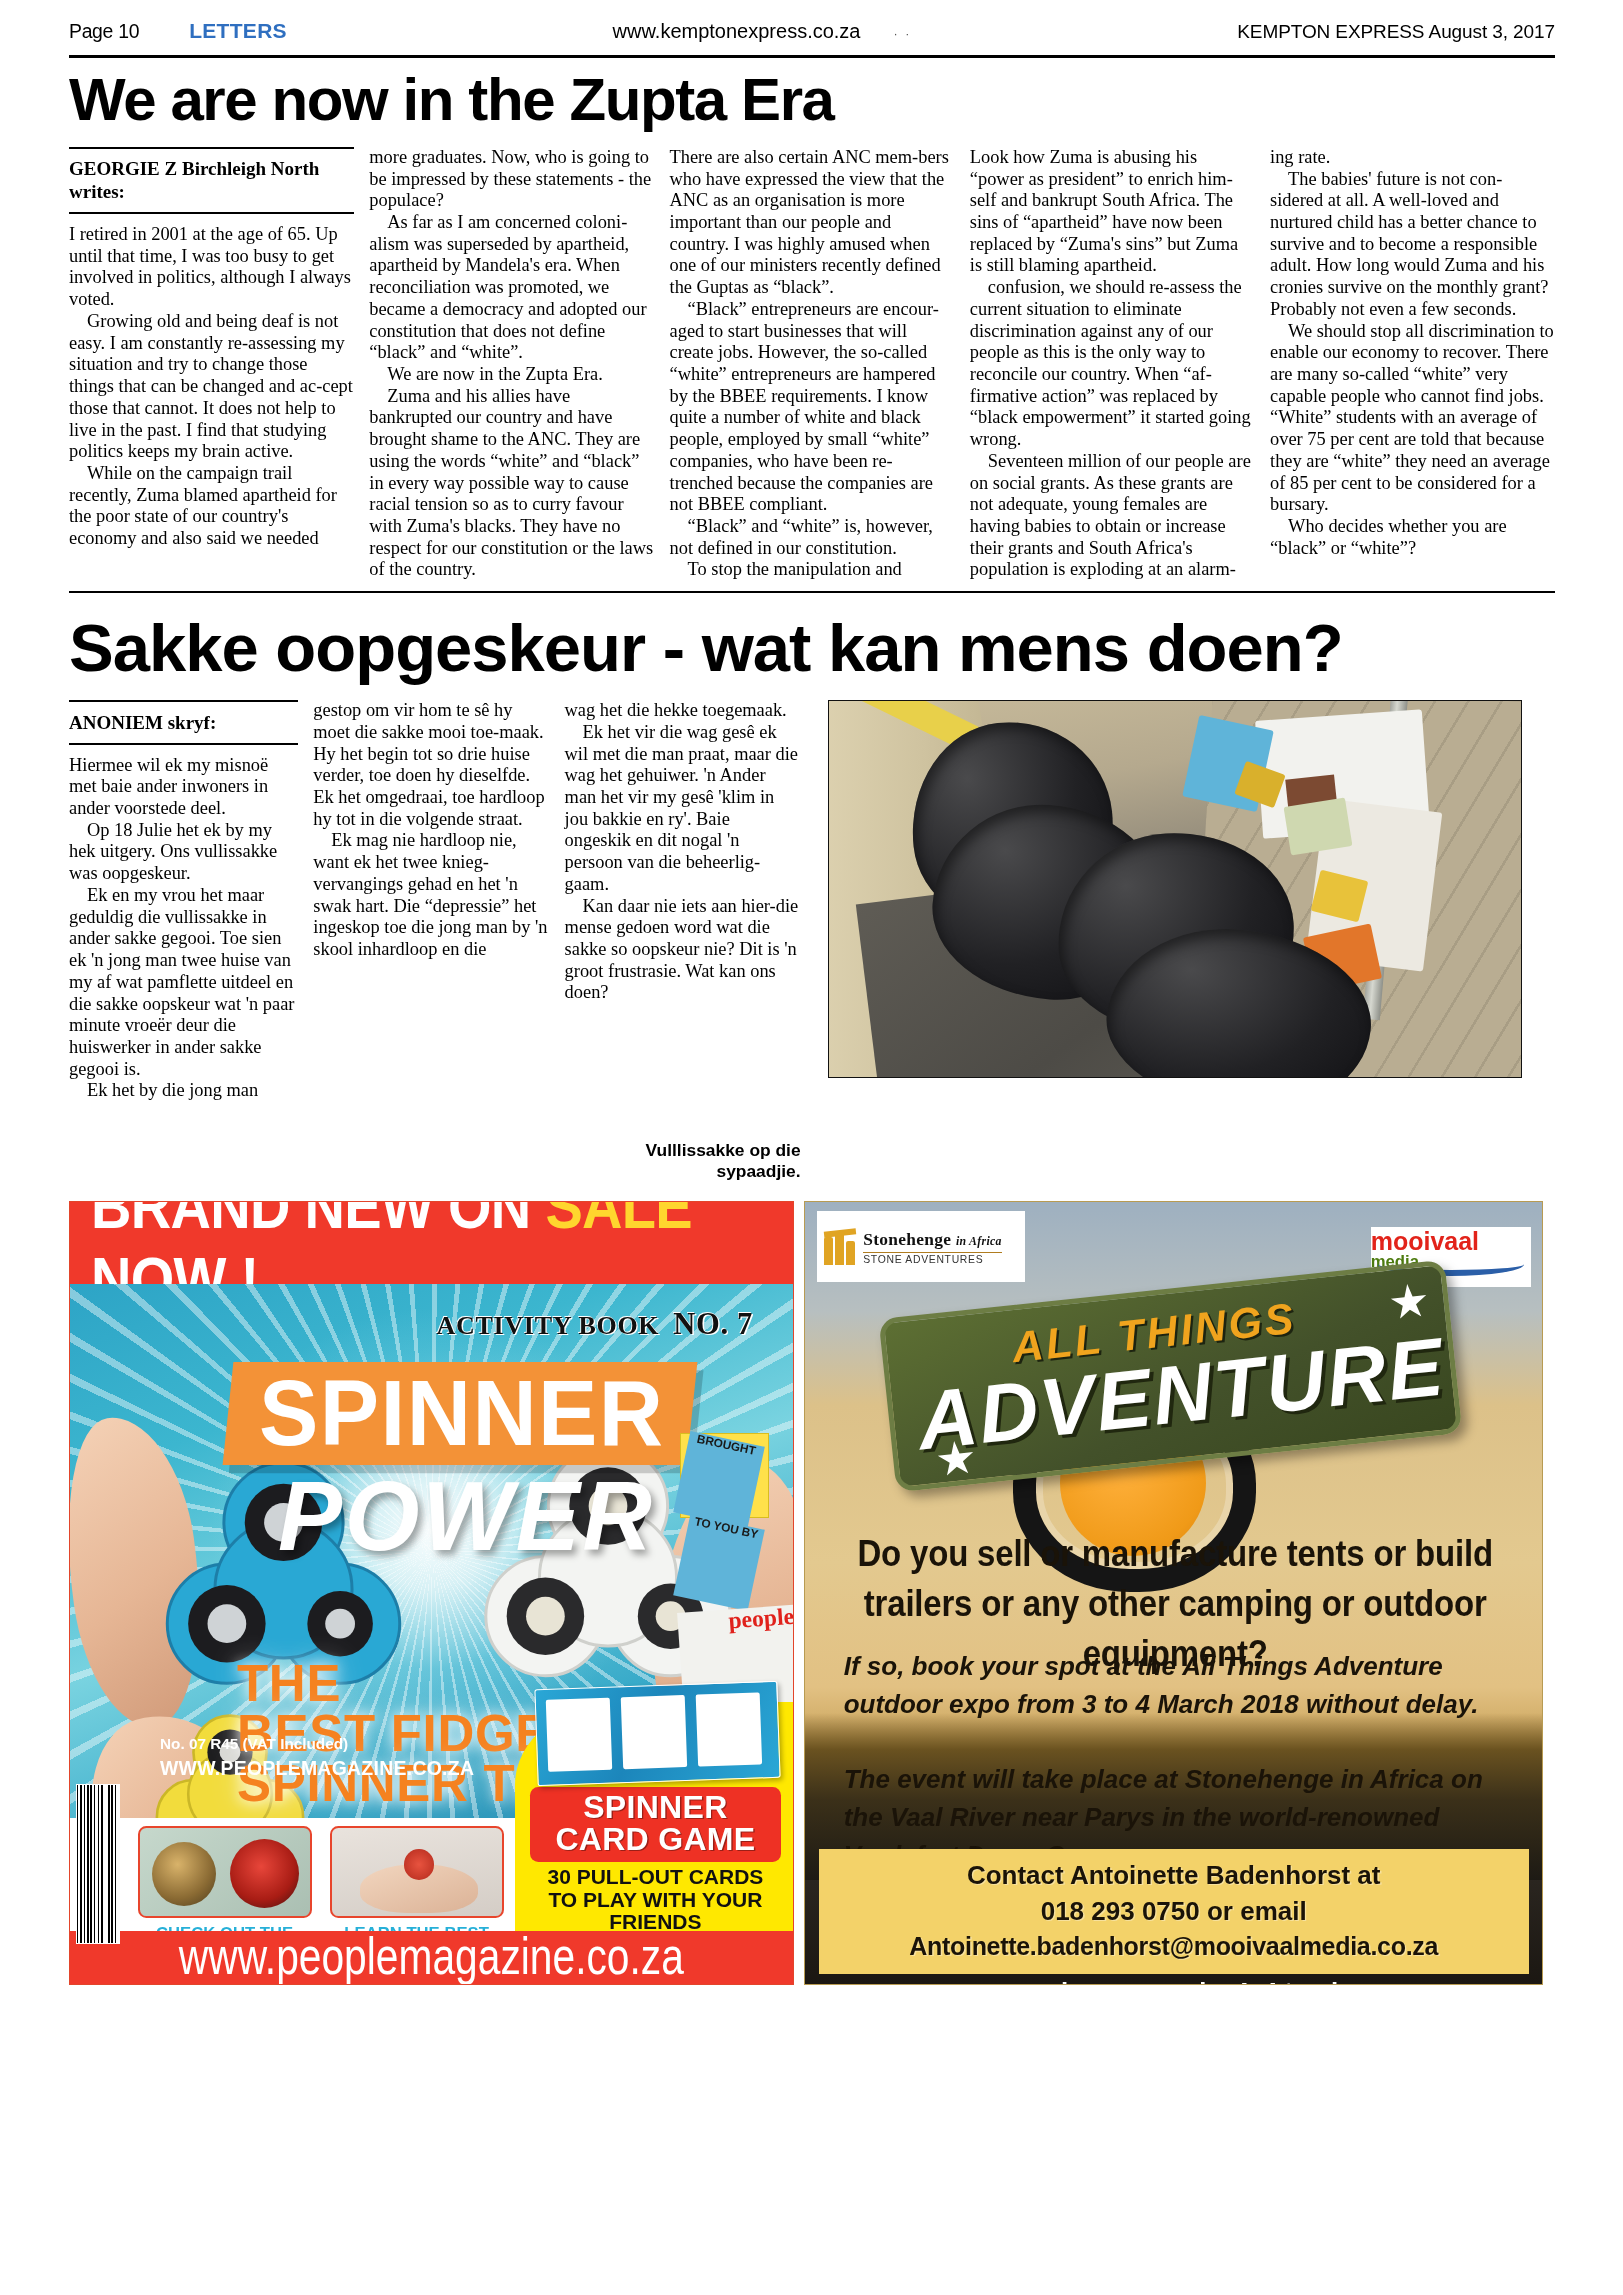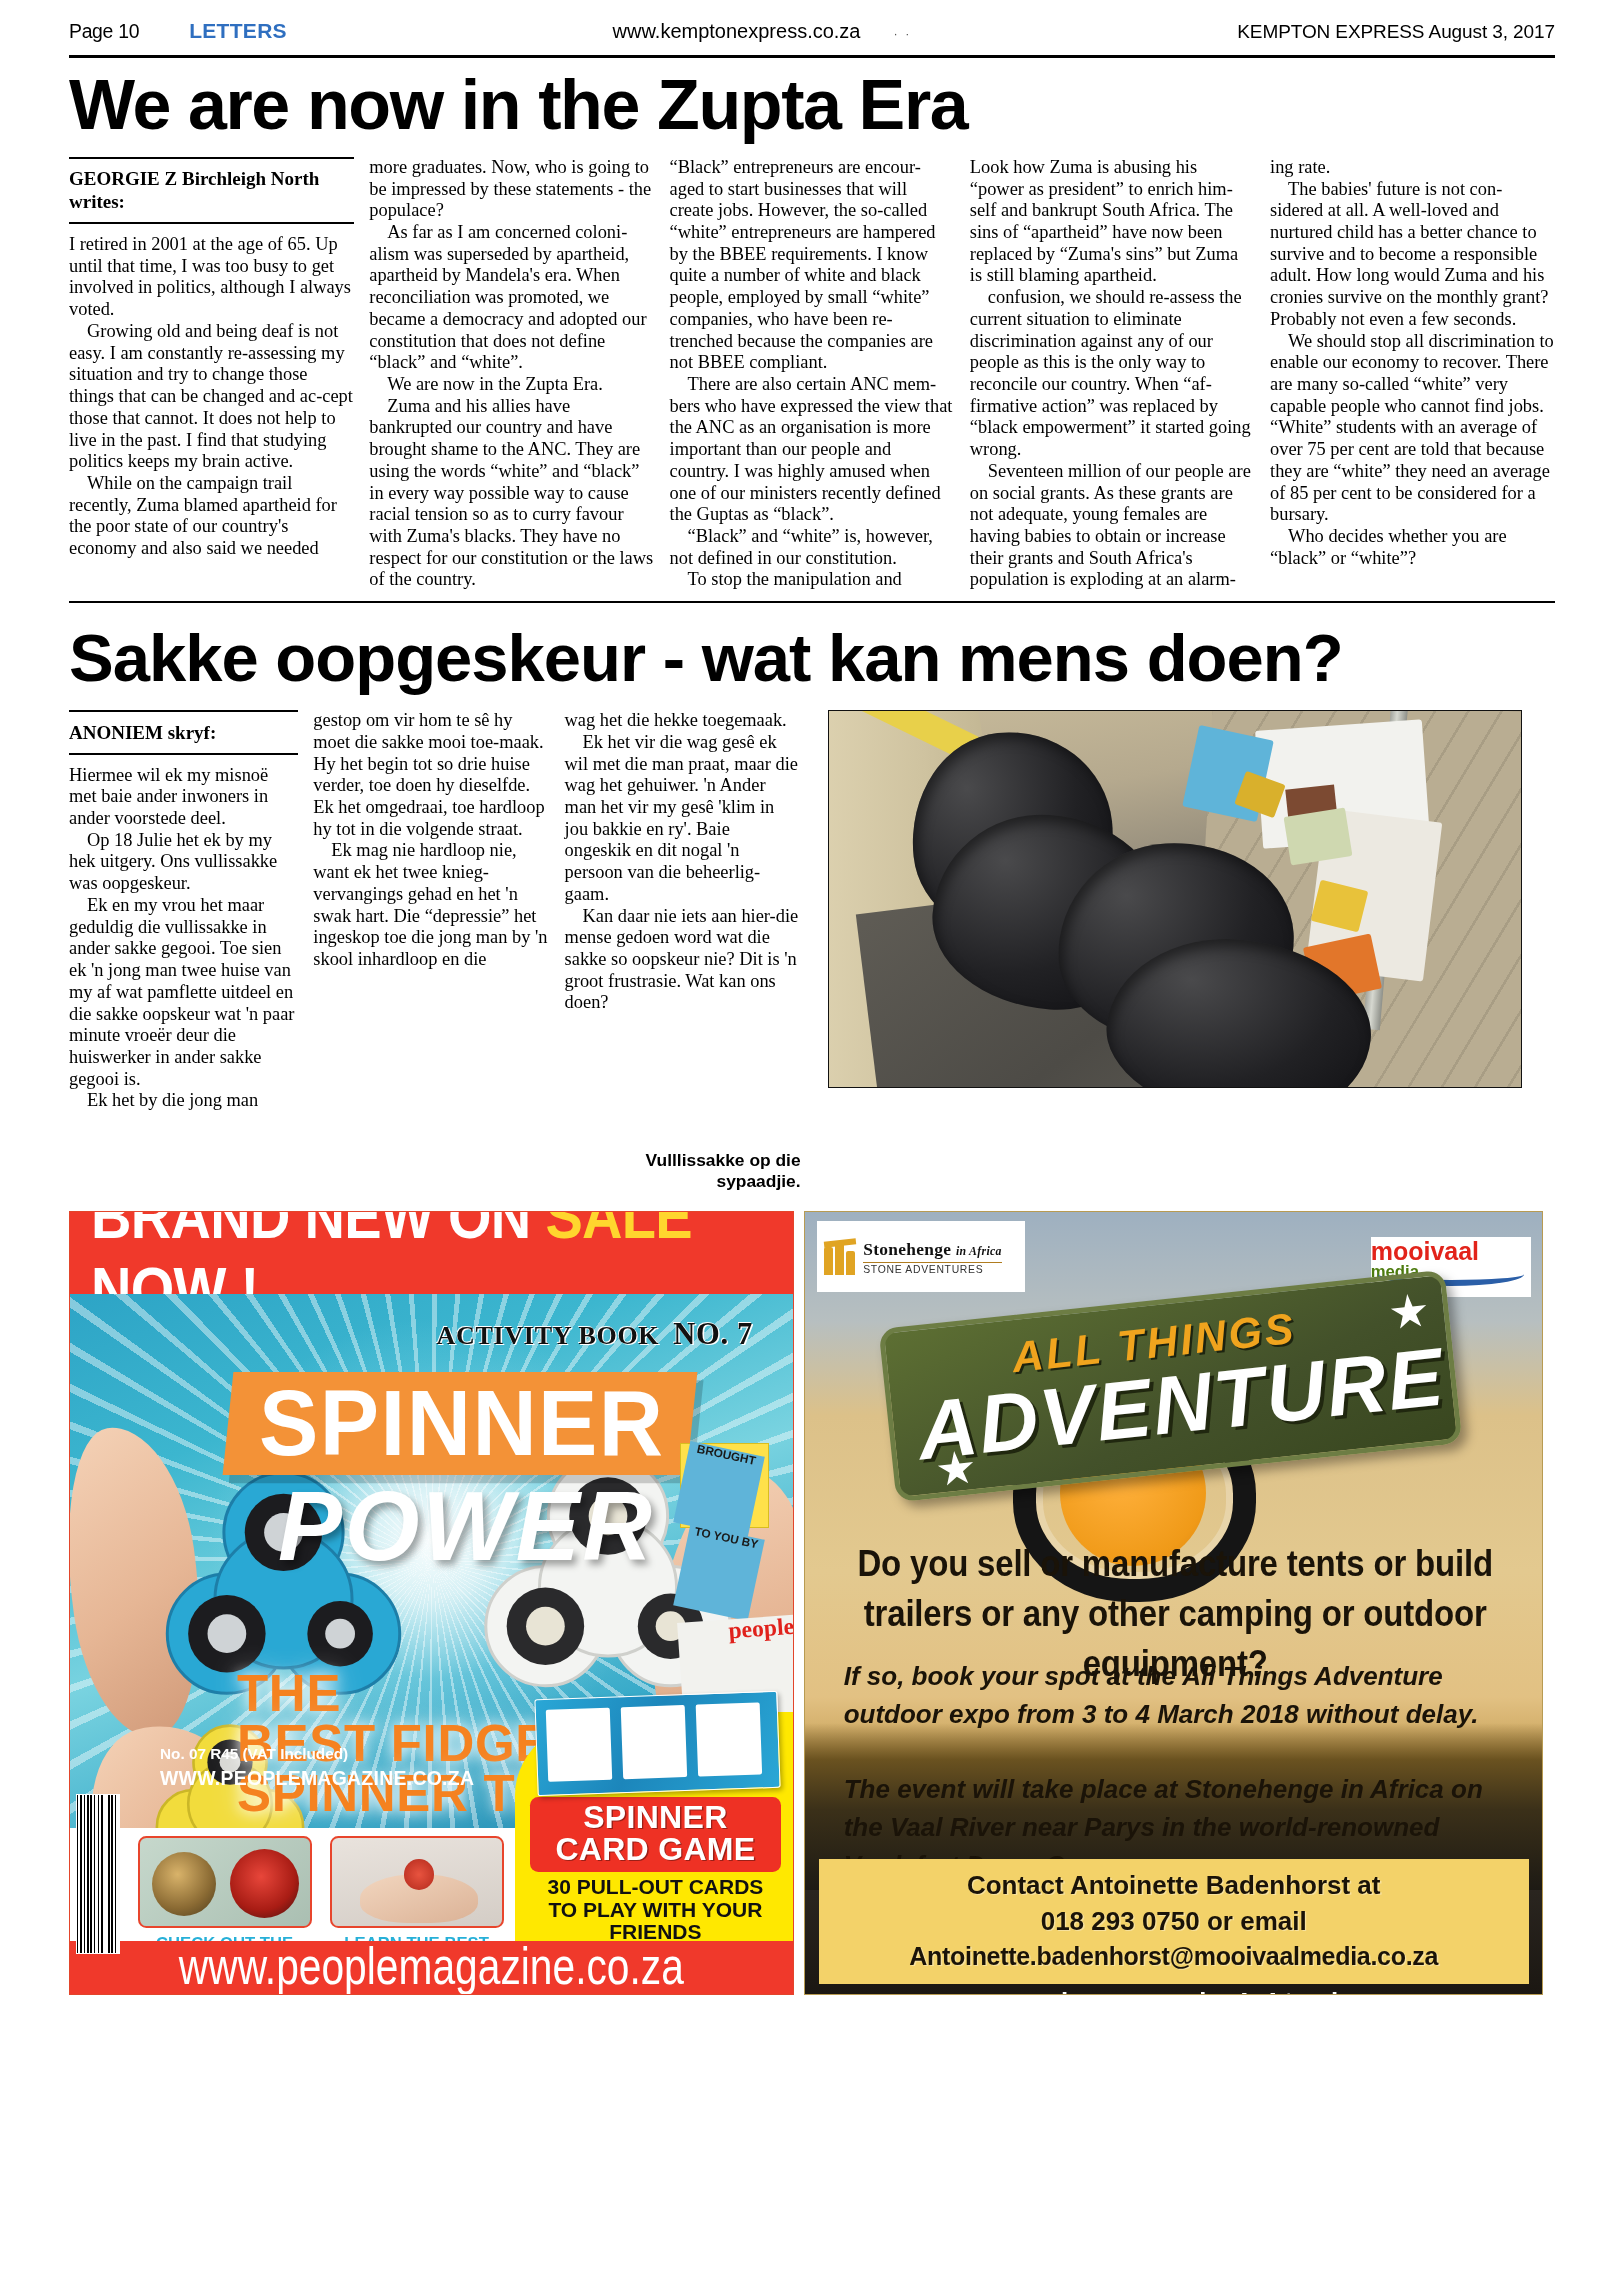--- a/index.html
+++ b/index.html
@@ -28,21 +28,21 @@
   .mh-dots      { font-size: 12.5px; margin-left: 33px; color:#555; letter-spacing:2.1px;}
   .mh-title     { font-size: 19px; margin-left: auto; letter-spacing: -0.1px;}
 
   .rule-heavy { border-top: 3.5px solid #000; margin-top: 5.6px; }
   .rule-med   { border-top: 2.1px solid #000; }
 
   
   .headline {
     font-family: "Liberation Sans", sans-serif;
     font-weight: bold;
-    font-size: 70px;
+    font-size: 60px;
     line-height: 1.0;
     letter-spacing: -1.4px;
     padding: 12.5px 0 7px 0;
     white-space: nowrap;
   }
   .headline-2 {
     font-family: "Liberation Sans", sans-serif;
     font-weight: bold;
     font-size: 67px;
     line-height: 1.0;
@@ -381,22 +381,22 @@
     </div>
 
     <div class="col">
       <p class="body-p">more graduates. Now, who is going to be impressed by these statements - the populace?</p>
       <p class="body-p">As far as I am concerned coloni-alism was superseded by apartheid, apartheid by Mandela's era. When reconciliation was promoted, we became a democracy and adopted our constitution that does not define “black” and “white”.</p>
       <p class="body-p">We are now in the Zupta Era.</p>
       <p class="body-p">Zuma and his allies have bankrupted our country and have brought shame to the ANC. They are using the words “white” and “black” in every way possible way to cause racial tension so as to curry favour with Zuma's blacks. They have no respect for our constitution or the laws of the country.</p>
     </div>
 
     <div class="col">
+      <p class="body-p">There are also certain ANC mem-bers who have expressed the view that the ANC as an organisation is more important than our people and country. I was highly amused when one of our ministers recently defined the Guptas as “black”.</p>
       <p class="body-p">“Black” entrepreneurs are encour-aged to start businesses that will create jobs. However, the so-called “white” entrepreneurs are hampered by the BBEE requirements. I know quite a number of white and black people, employed by small “white” companies, who have been re-trenched because the companies are not BBEE compliant.</p>
-      <p class="body-p">There are also certain ANC mem-bers who have expressed the view that the ANC as an organisation is more important than our people and country. I was highly amused when one of our ministers recently defined the Guptas as “black”.</p>
       <p class="body-p">“Black” and “white” is, however, not defined in our constitution.</p>
       <p class="body-p">To stop the manipulation and</p>
     </div>
 
     <div class="col">
       <p class="body-p">Look how Zuma is abusing his “power as president” to enrich him-self and bankrupt South Africa. The sins of “apartheid” have now been replaced by “Zuma's sins” but Zuma is still blaming apartheid.</p>
       <p class="body-p">confusion, we should re-assess the current situation to eliminate discrimination against any of our people as this is the only way to reconcile our country. When “af-firmative action” was replaced by “black empowerment” it started going wrong.</p>
       <p class="body-p">Seventeen million of our people are on social grants. As these grants are not adequate, young females are having babies to obtain or increase their grants and South Africa's population is exploding at an alarm-</p>
     </div>
 

